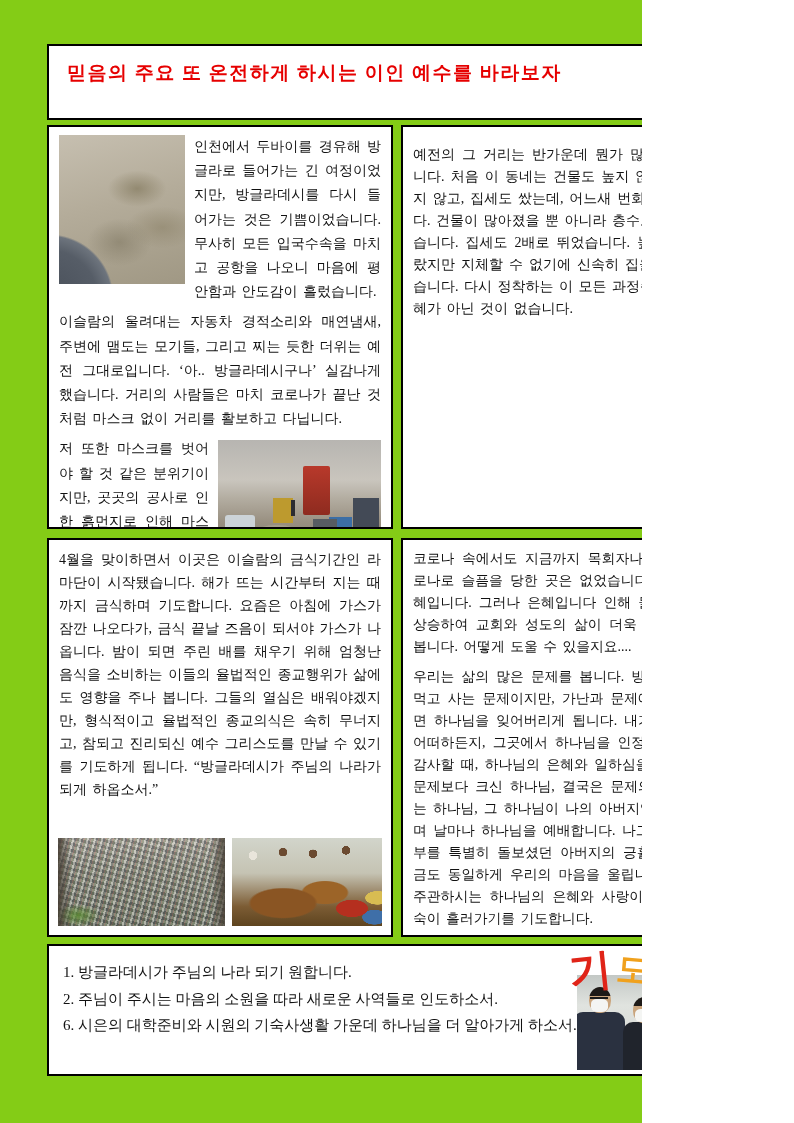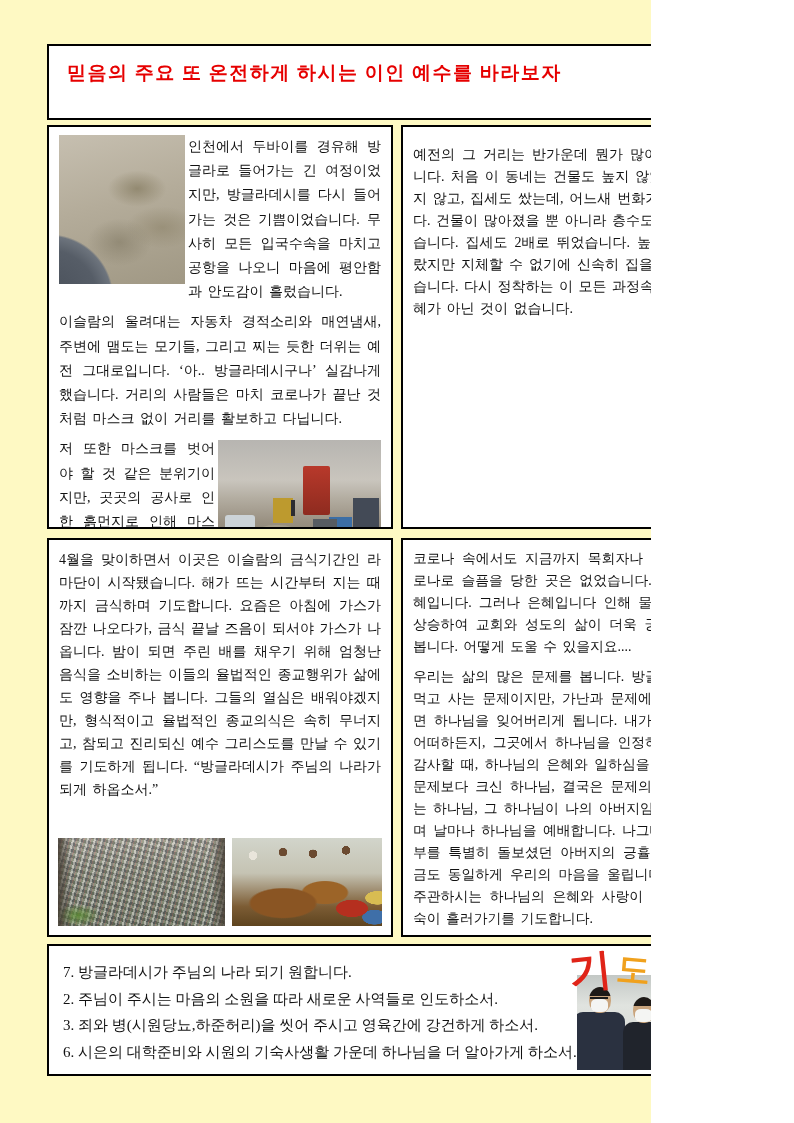--- a/index.html
+++ b/index.html
@@ -1,20 +1,19 @@
 <!DOCTYPE html>
 <html><head>
 <meta charset="utf-8">
 <style>
   html,body { margin:0; padding:0; background:#ffffff; }
   #page {
-    position:relative; width:642px; height:1123px; background:#fef9c3;
+    position:relative; width:642px; height:1123px; background:#84cc16;
     font-family:"Liberation Serif","DejaVu Serif",serif; color:#111;
     overflow:hidden;
-    padding-left:9px;
   }
   .box {
     position:absolute; border:2px solid #000; background:#fff;
     box-sizing:border-box; overflow:hidden;
   }
   p { margin:0; }
   .just { text-align:justify; word-spacing:2px; }
 
   
   #title-box { left:47px; top:44px; width:700px; height:76px; }
@@ -25,21 +24,21 @@
   #scripture-ref {
     position:absolute; right:14px; bottom:24px; font-size:14px; color:#222;
     font-family:"Liberation Sans","DejaVu Sans",sans-serif;
   }
 
   
   #box1 { left:47px;  top:125px; width:346px; height:404px; padding:8px 10px; font-size:14px; line-height:24.2px; }
   #box2 { left:401px; top:125px; width:346px; height:404px; padding:8px 10px; font-size:14px; line-height:22px; }
   #box3 { left:47px;  top:538px; width:346px; height:399px; padding:8px 10px; font-size:14px; line-height:23px; }
   #box4 { left:401px; top:538px; width:346px; height:399px; padding:8px 10px; font-size:13.8px; line-height:22px; }
-  .row { display:flex; gap:3px;justify-content:space-between; }
+  .row { display:flex; gap:9px;justify-content:space-between; }
   .mt  { margin-top:6px; }
 
   
   .photo { flex:none; position:relative; overflow:hidden; }
 
   .aerial {
     width:126px; height:149px;
     background:
       radial-gradient(circle 108px at -8% 110%, #49505a 0%, #565d67 45%, #6d747d 58%, rgba(109,116,125,0) 60%),
       radial-gradient(ellipse 42px 26px at 62% 36%, rgba(128,118,90,0.65), rgba(128,118,90,0) 70%),
@@ -180,20 +179,19 @@
       <div class="mask m3"></div>
       <div class="mask m4"></div>
     </div>
     <div class="wordart">
       <span class="wa wa1" style="color: rgb(224, 36, 24);">기</span>
       <span class="wa wa2" style="color: rgb(240, 161, 29);">도</span>
       <span class="wa wa3" style="color: rgb(212, 42, 30);">제</span>
       <span class="wa wa4" style="color: rgb(32, 56, 204);">목</span>
     </div>
     <div class="prayer-list">
-      <div class="prayer-item">7. 방글라데시가 주님의 나라 되기 원합니다.</div>
+      <div class="prayer-item">1. 방글라데시가 주님의 나라 되기 원합니다.</div>
       <div class="prayer-item">2. 주님이 주시는 마음의 소원을 따라 새로운 사역들로 인도하소서.</div>
-      <div class="prayer-item">3. 죄와 병(시원당뇨,하준허리)을 씻어 주시고 영육간에 강건하게 하소서.</div>
       <div class="prayer-item">6. 시은의 대학준비와 시원의 기숙사생활 가운데 하나님을 더 알아가게 하소서.</div>
     </div>
   </div>
 
 </div>
 
 </body></html>

